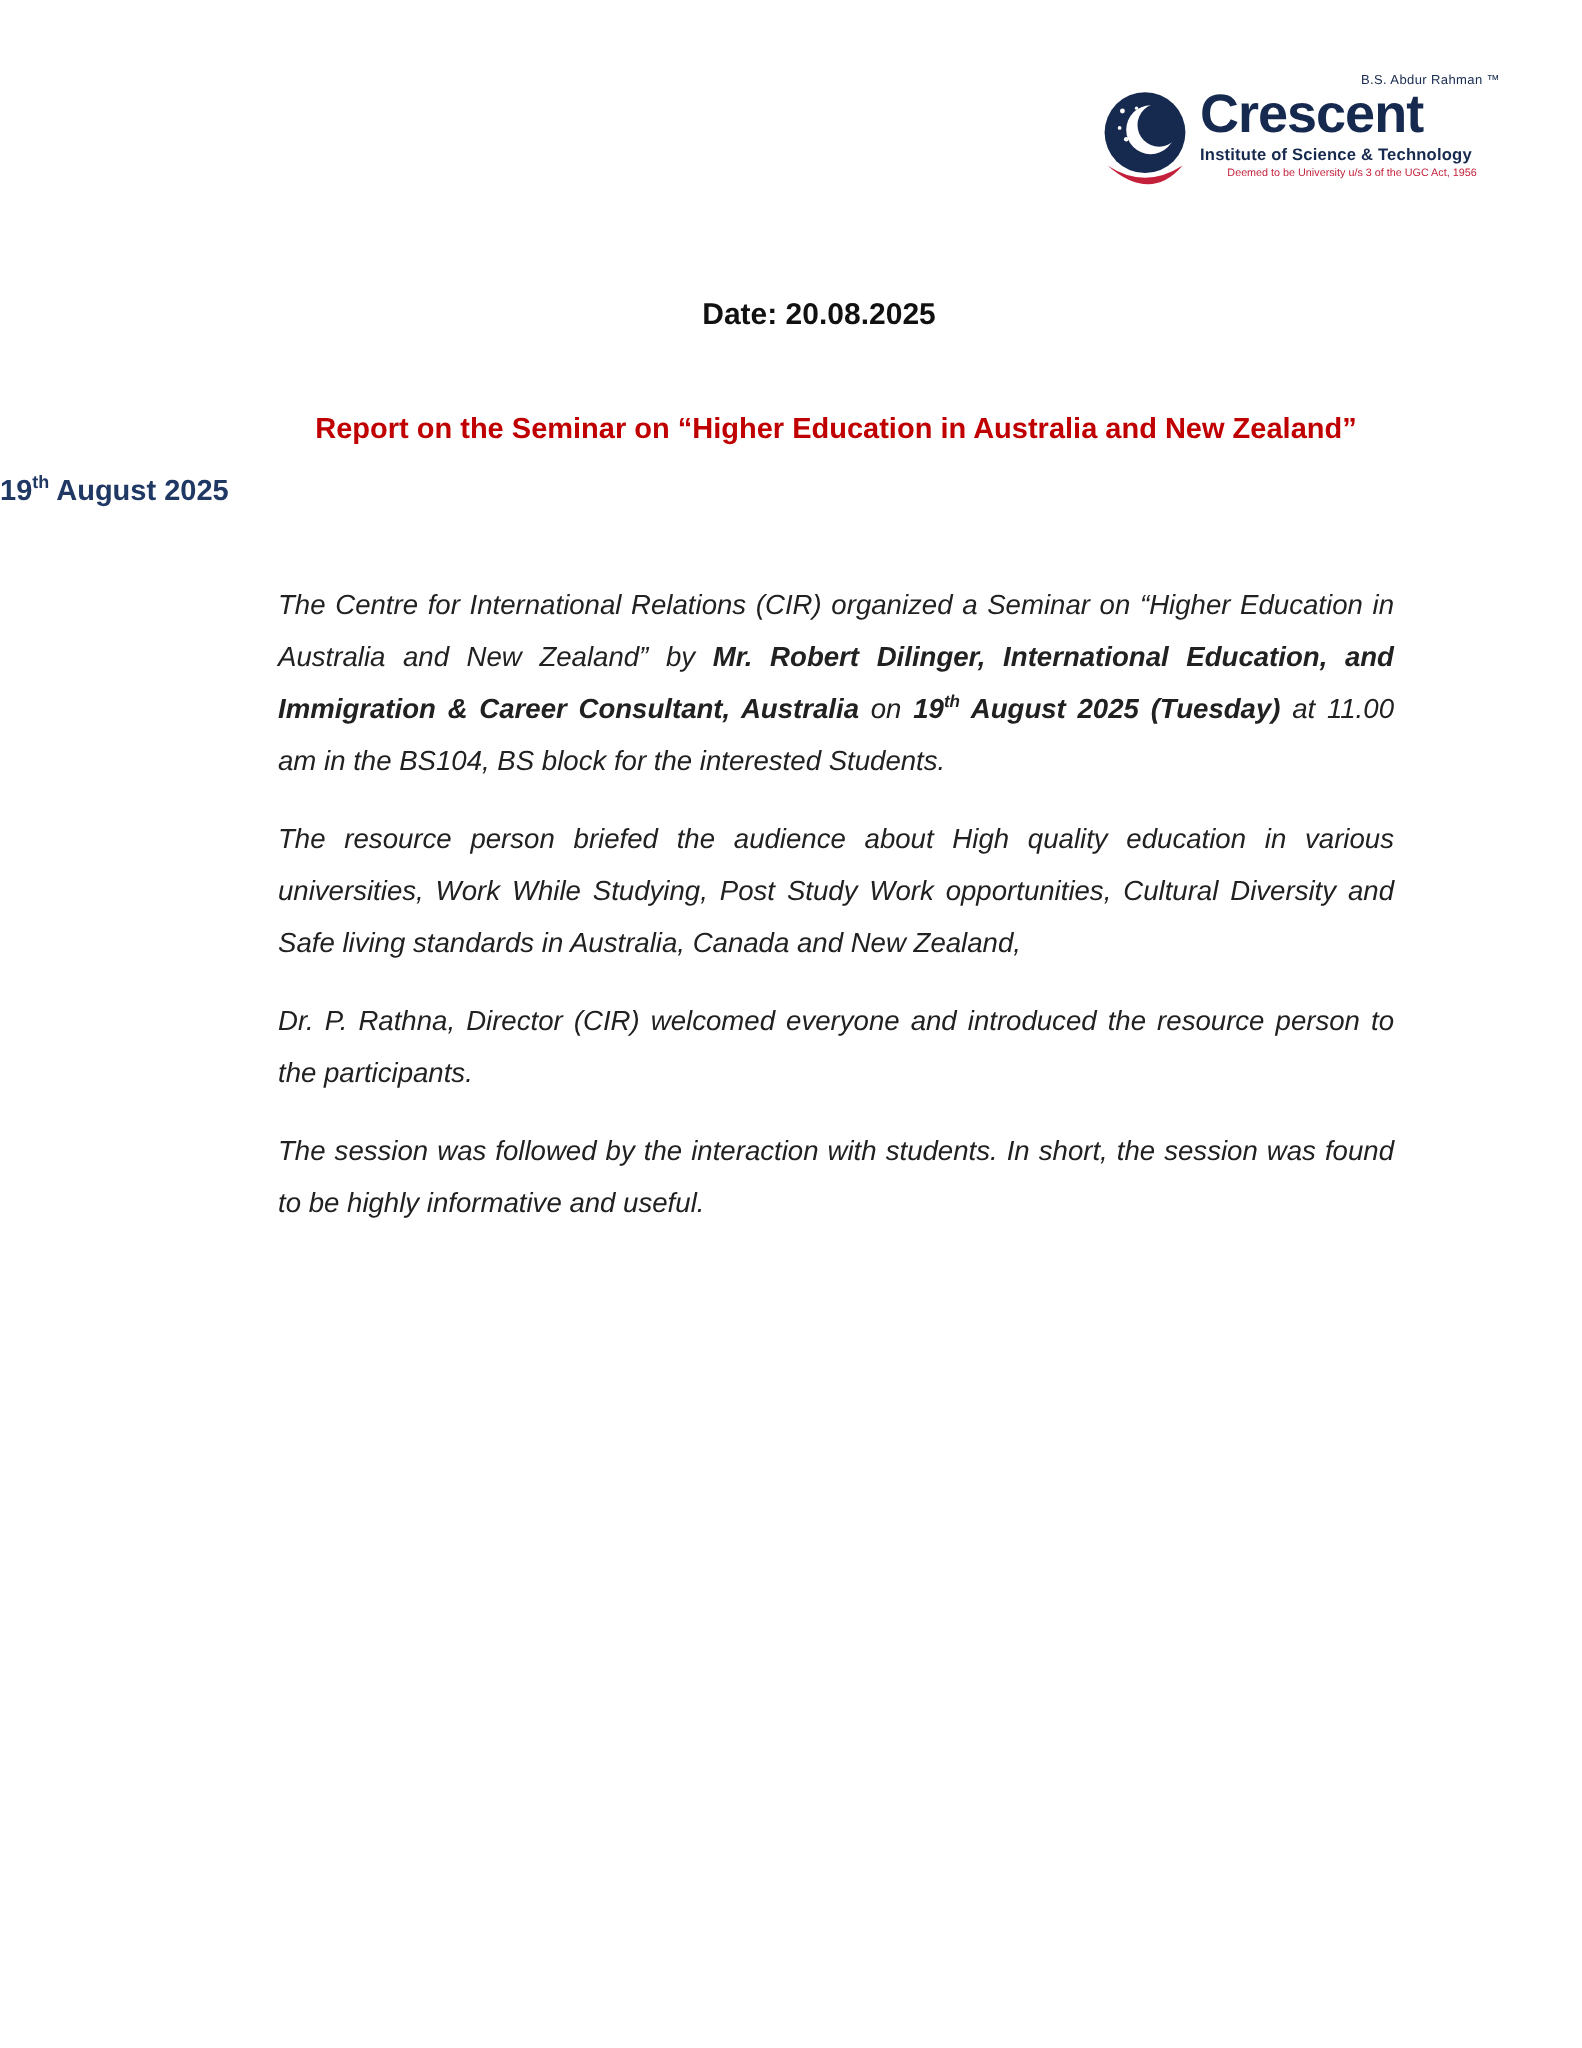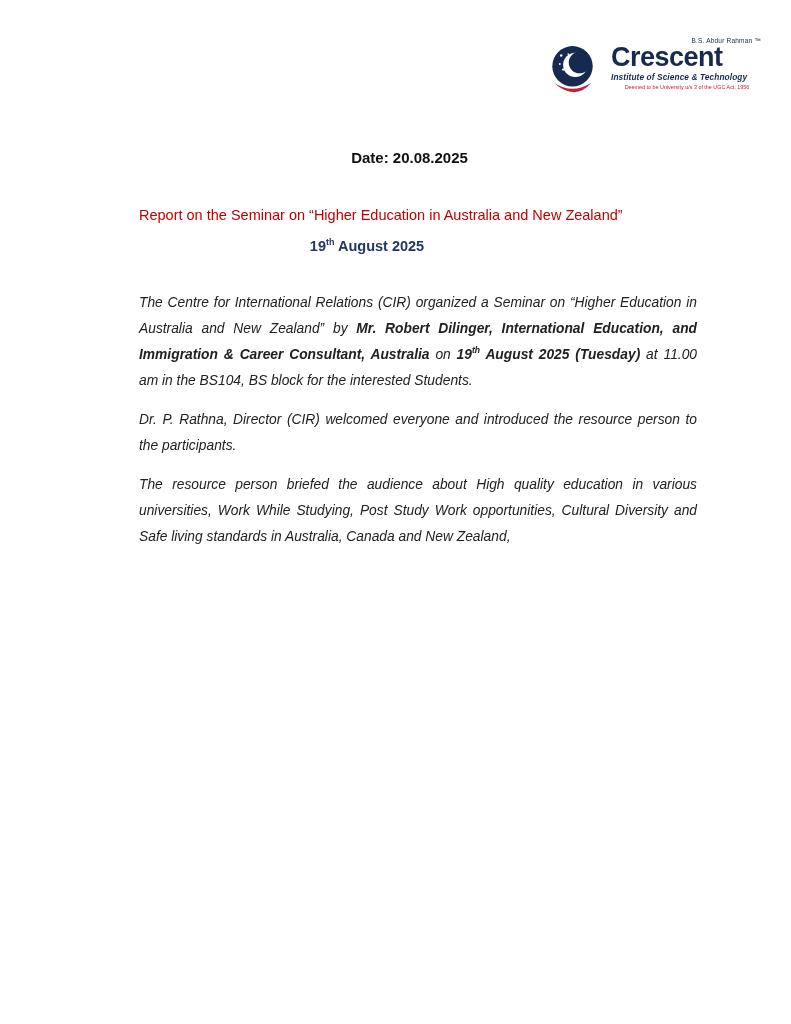--- a/index.html
+++ b/index.html
@@ -4,42 +4,42 @@
 <style>
   :root { --red:#c00000; --navy:#1f3864; --ink:#212121; --logored:#c5203b; --logonavy:#16294e; }
   * { margin:0; padding:0; box-sizing:border-box; }
   html,body { background:#888; }
   body { font-family:"Liberation Sans", sans-serif; }
   .page {
     position:relative; width:791px; height:1024px; margin:0 auto;
     background:var(--page-bg,#ffffff); overflow:hidden;
   }
   
-  .logo { position:absolute; left:549px; top:37px; width:240px; display:flex; align-items:flex-start; gap:15px; }
+  .logo { position:absolute; left:549px; top:37px; width:240px; display:flex; align-items:flex-start; gap:4px; }
   .emblem { flex:0 0 auto; margin-top:8px; }
   .logo-text { display:flex; flex-direction:column; width:152px; }
   .logo-tm   { font-size:6.5px; color:var(--logonavy); text-align:right; padding-right:2px; letter-spacing:.2px; white-space:nowrap; }
   .logo-name { font-size:27px; font-weight:bold; color:var(--logonavy); line-height:1.0; letter-spacing:-.5px; }
-  .logo-sub  { font-size:8.3px; font-weight:bold; color:var(--logonavy); letter-spacing:.1px; margin-top:1px; white-space:nowrap;font-style:italic; }
+  .logo-sub  { font-size:8.3px; font-weight:bold; color:var(--logonavy); letter-spacing:.1px; margin-top:1px; white-space:nowrap; }
   .logo-tag  { font-size:5.4px; color:var(--logored); text-align:center; margin-top:1.5px; white-space:nowrap; }
   
   .centre-heading {
     position:absolute; top:93px; left:0; width:100%; text-align:center;
     color:var(--red); font-weight:bold; font-size:15px; letter-spacing:.1px;
   }
   .date-line {
     position:absolute; top:149px; left:139px; width:541px; text-align:center;
     color:#111; font-weight:bold; font-size:15px;
   }
   .report-title {
-    position:absolute; top:207px; left:139px; width:558px; 
-    color:var(--red); font-weight:normal; font-size:14.5px;
+    position:absolute; top:207px; left:139px; width:558px; text-align:center;
+    color:var(--red); font-weight:bold; font-size:14.5px;
   }
   .report-subtitle {
-    position:absolute; top:238px; left:0; width:734px; text-align:center;
+    position:absolute; top:238px; left:0; width:734px; 
     color:var(--navy); font-weight:bold; font-size:14.5px;
   }
   
   .content {
     position:absolute; top:290px; left:139px; width:558px;
     font-size:13.8px; line-height:26px; color:var(--ink); text-align:justify;font-style:italic;
   }
   .content p { margin:0 0 13px 0; }
   .b { font-weight:bold; }
   sup { font-size:.62em; vertical-align:super; line-height:0; }
@@ -74,17 +74,18 @@
   </div>
 
 
   <div class="date-line">Date: 20.08.2025</div>
 
   <div class="report-title">Report on the Seminar on “Higher Education in Australia and New Zealand”</div>
   <div class="report-subtitle"><span>19</span><sup>th</sup><span> August 2025</span></div>
 
   <div class="content">
     <p><span>The Centre for International Relations (CIR) organized a Seminar on “Higher Education in Australia and New Zealand” by </span><span class="b">Mr. Robert Dilinger, International Education, and Immigration &amp; Career Consultant, Australia</span><span> on </span><span class="b">19</span><sup class="b">th</sup><span class="b"> August 2025 (Tuesday)</span><span> at 11.00 am in the BS104, BS block for the interested Students.</span></p>
+    <p><span>The resource person briefed the audience about High quality education in various universities, Work While Studying, Post Study Work opportunities, Cultural Diversity and Safe living standards in Australia, Canada and New Zealand,</span></p>
     <p><span>Dr. P. Rathna, Director (CIR) welcomed everyone and introduced the resource person to the participants.</span></p>
-    <p><span>The resource person briefed the audience about High quality education in various universities, Work While Studying, Post Study Work opportunities, Cultural Diversity and Safe living standards in Australia, Canada and New Zealand,</span></p>
+    <p><span>The session was followed by the interaction with students. In short, the session was found to be highly informative and useful.</span></p>
   </div>
 
 </div>
 
 </body></html>

